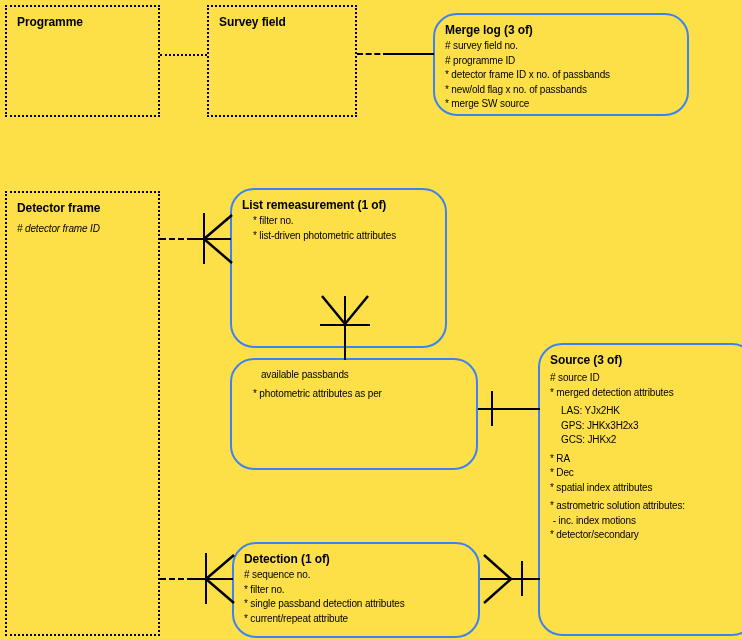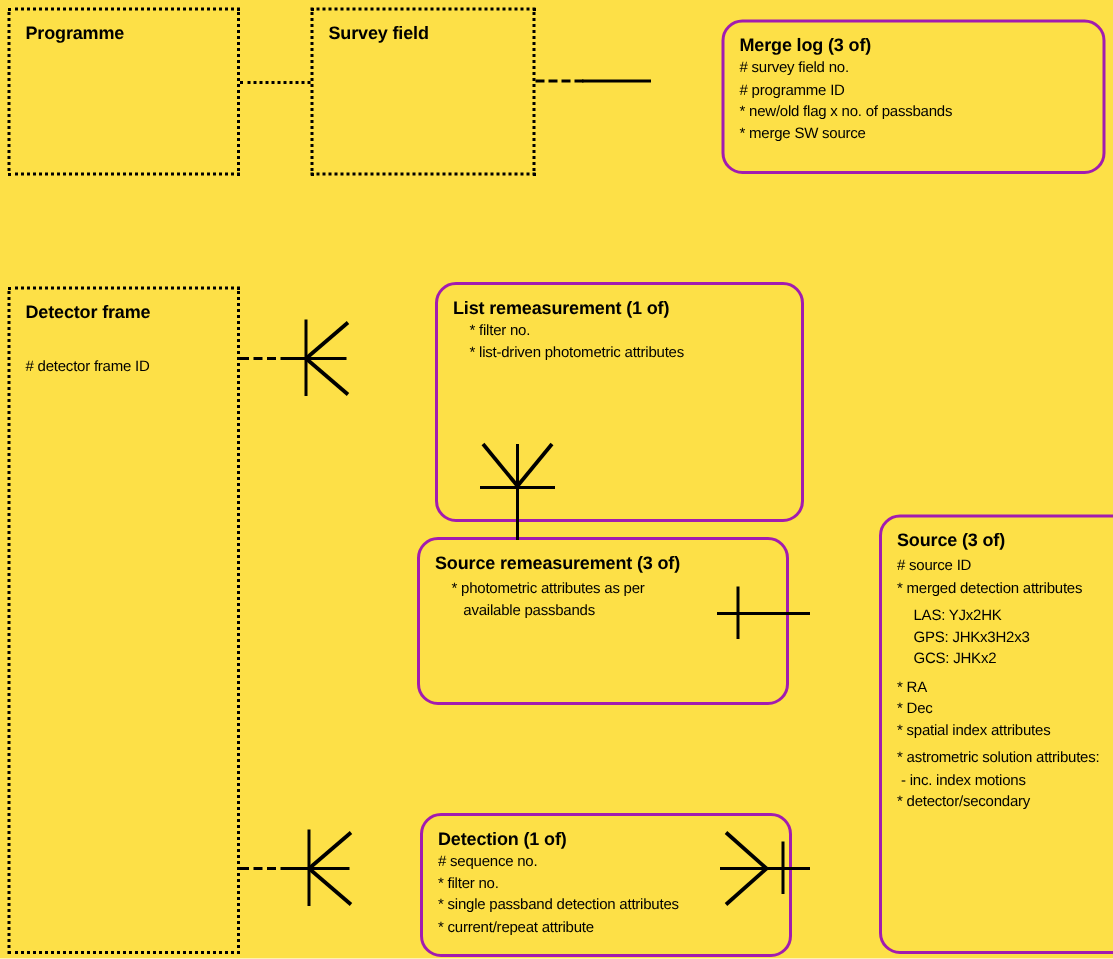--- a/index.html
+++ b/index.html
@@ -21,23 +21,22 @@
   }
 
   
   .entity {
     position: absolute;
     box-sizing: border-box;
     background: transparent;
     padding: 8px 10px 6px 10px;
   }
   .entity.solid {
-    border: 2px solid #a21caf;
-    border-radius: 14px;
-    margin-left: 48px;
+    border: 2px solid #3b82f6;
+    border-radius: 24px;
   }
   .entity.dotted {
     border: 2px dotted #000000;
     border-radius: 0;
   }
   .ent-title {
     font-size: 12px;
     font-weight: bold;
     letter-spacing: -0.1px;
     line-height: 14px;
@@ -52,21 +51,22 @@
   .ent-attrs li {
     font-size: 10px;
     line-height: 14.5px;
     white-space: pre;
     letter-spacing: -0.15px;
   }
   .ent-attrs li.ind {
     padding-left: 11px;
   }
   .ent-attrs li.gap {
-    margin-top: 23px;
+    margin-top: 7px;
+    font-style: italic;
   }
   .ent-attrs li.gap-sm {
     margin-top: 4px;
   }
 
   
   .conn {
     position: absolute;
     background: #000000;
   }
@@ -103,60 +103,60 @@
     <ul class="ent-attrs"></ul>
   </div>
 
   <div class="conn h-dot" style="left:160px; top:54px; width:47px;"></div>
 
   <div class="entity solid" style="left:433px; top:13px; width:256px; height:103px;">
     <div class="ent-title">Merge log (3 of)</div>
     <ul class="ent-attrs">
       <li># survey field no.</li>
       <li># programme ID</li>
+      <li>* detector frame ID x no. of passbands</li>
       <li>* new/old flag x no. of passbands</li>
       <li>* merge SW source</li>
     </ul>
   </div>
 
   <div class="conn h-dash" style="left:357px; top:53px; width:32px;"></div>
   <div class="conn h-solid" style="left:388px; top:53px; width:46px;"></div>
 
   <div class="entity dotted" style="left:5px; top:191px; width:155px; height:445px;">
     <div class="ent-title" style="">Detector frame</div>
     <ul class="ent-attrs">
       <li class="gap"># detector frame ID</li>
     </ul>
   </div>
 
-  <div class="entity solid" style="left:242px; top:188px; width:246px; height:160px;">
+  <div class="entity solid" style="left:230px; top:188px; width:217px; height:160px;">
     <div class="ent-title">List remeasurement (1 of)</div>
     <ul class="ent-attrs">
       <li class="ind">* filter no.</li>
       <li class="ind">* list-driven photometric attributes</li>
     </ul>
   </div>
 
   <div class="conn h-dash" style="left:160px; top:238px; width:33px;"></div>
   <div class="conn h-solid" style="left:191px; top:238px; width:40px;"></div>
 
   <div class="conn v-solid" style="left:203px; top:213px; height:51px;"></div>
 
   <div class="crow" style="left:204px; top:213px;">
     <svg width="30" height="52" viewBox="0 0 30 52">
       <line x1="28" y1="2" x2="0" y2="26" stroke="#000" stroke-width="2.5"></line>
       <line x1="28" y1="50" x2="0" y2="26" stroke="#000" stroke-width="2.5"></line>
     </svg>
   </div>
 
   <div class="entity solid" style="left:230px; top:358px; width:248px; height:112px;">
-    <div class="ent-title">Source remeasurement (3 of)</div>
-    <ul class="ent-attrs">
+    <ul class="ent-attrs">
+      <li class="ind">   available passbands</li>
       <li class="ind gap-sm">* photometric attributes as per</li>
-      <li class="ind">   available passbands</li>
     </ul>
   </div>
 
   <div class="conn v-solid" style="left:344px; top:296px; height:64px;"></div>
 
   <div class="crow" style="left:320px; top:296px;">
     <svg width="50" height="30" viewBox="0 0 50 30">
       <line x1="2" y1="0" x2="25" y2="28" stroke="#000" stroke-width="2.5"></line>
       <line x1="48" y1="0" x2="25" y2="28" stroke="#000" stroke-width="2.5"></line>
     </svg>

